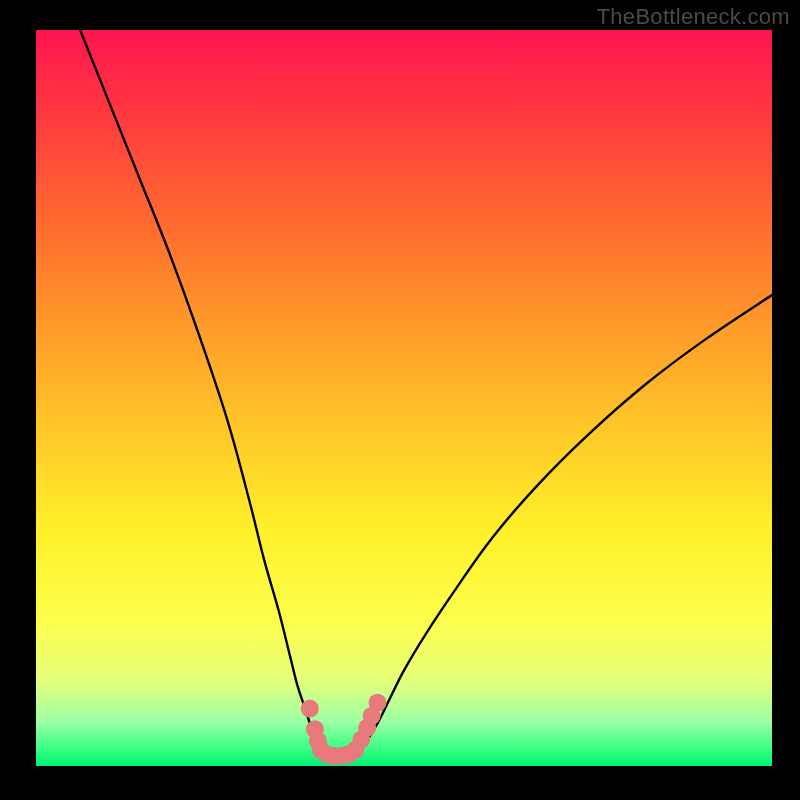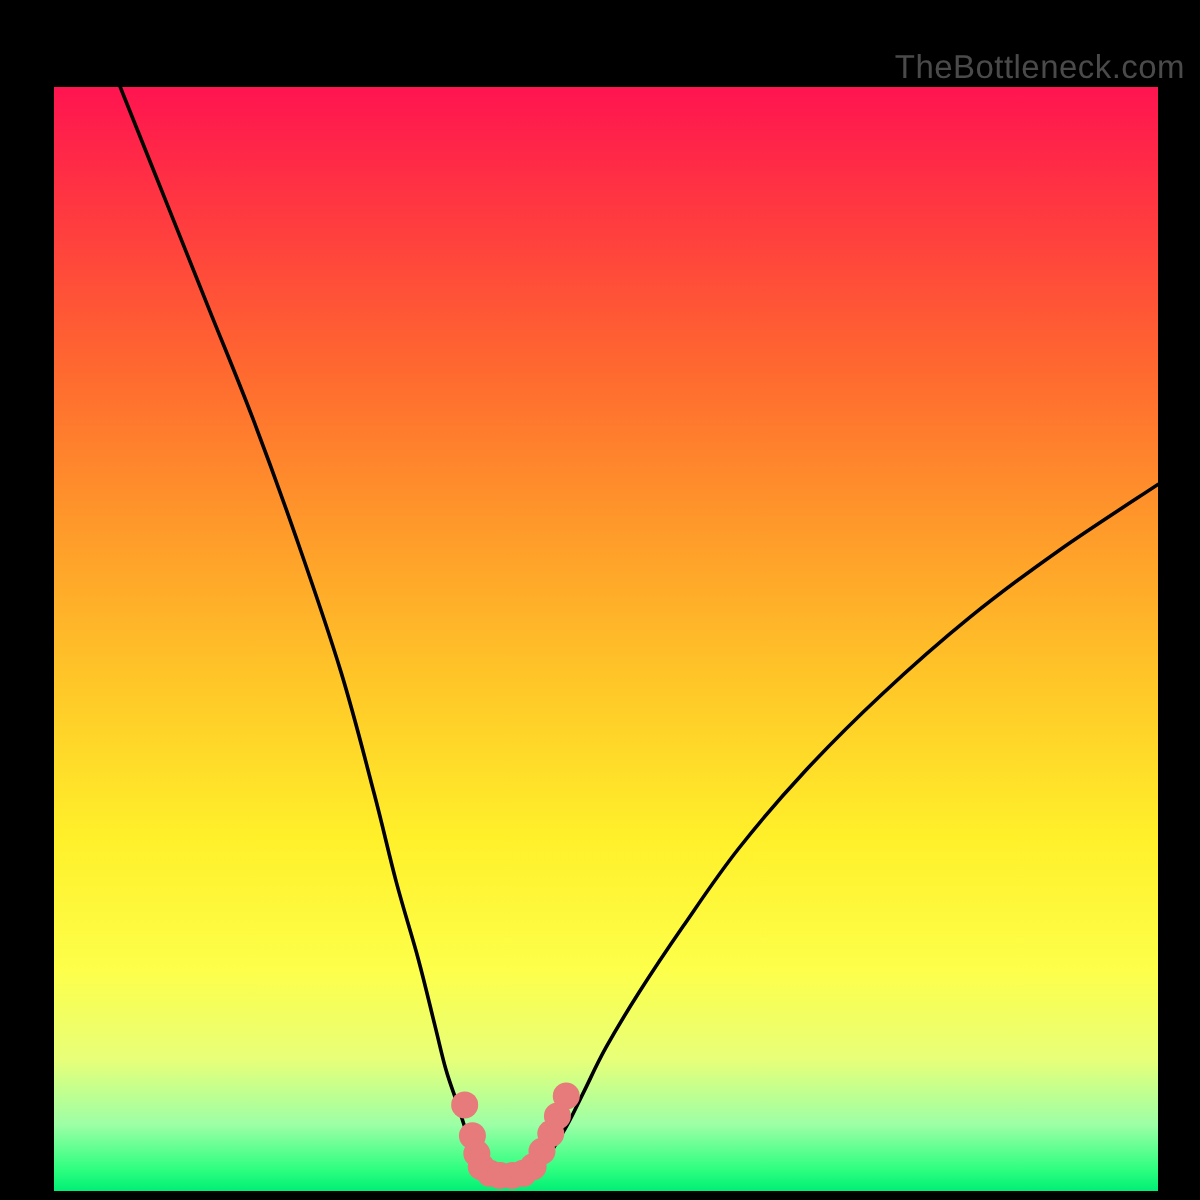--- a/index.html
+++ b/index.html
@@ -8,21 +8,20 @@
     width: 800px;
     height: 800px;
     background: #000;
     overflow: hidden;
   }
   .stage {
     position: relative;
     width: 800px;
     height: 646px;
     background: #000;
-    margin-top: 28px;
   }
   .plot-area {
     position: absolute;
     left: 36px;
     top: 30px;
     width: 736px;
     height: 736px;
     background: linear-gradient(to bottom,
       #ff1450 0%,
       #ff3b3f 12%,

